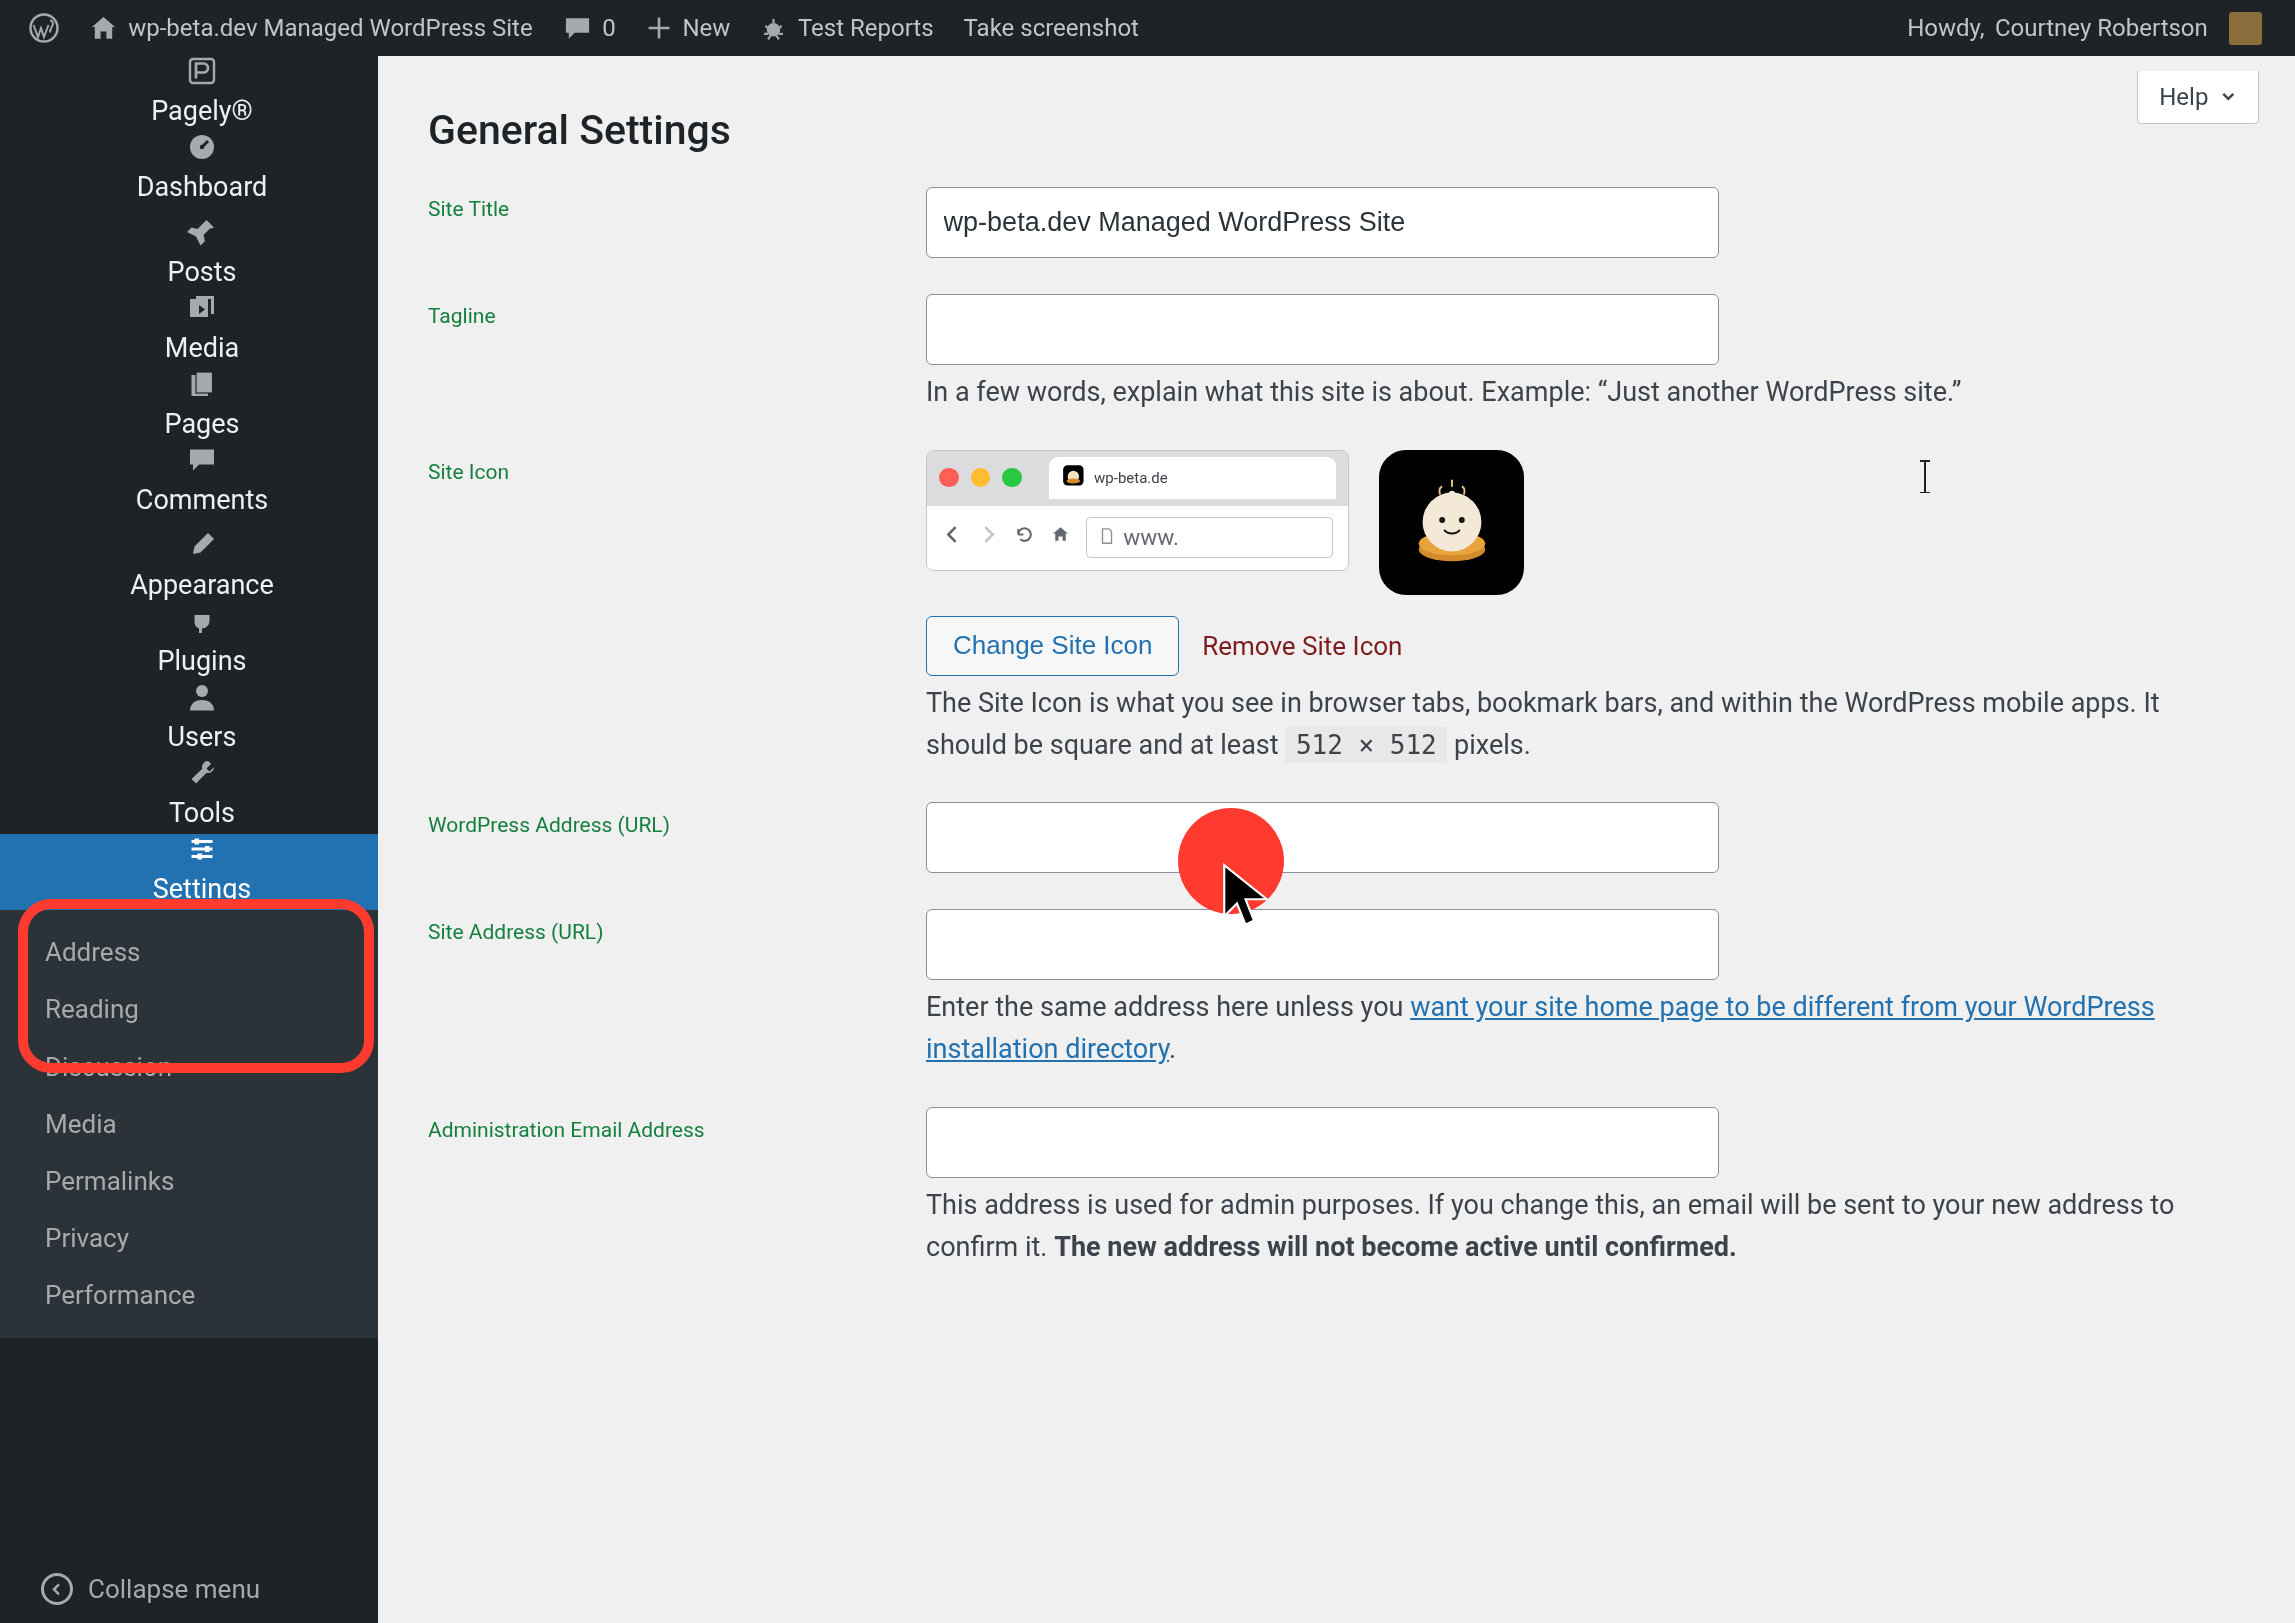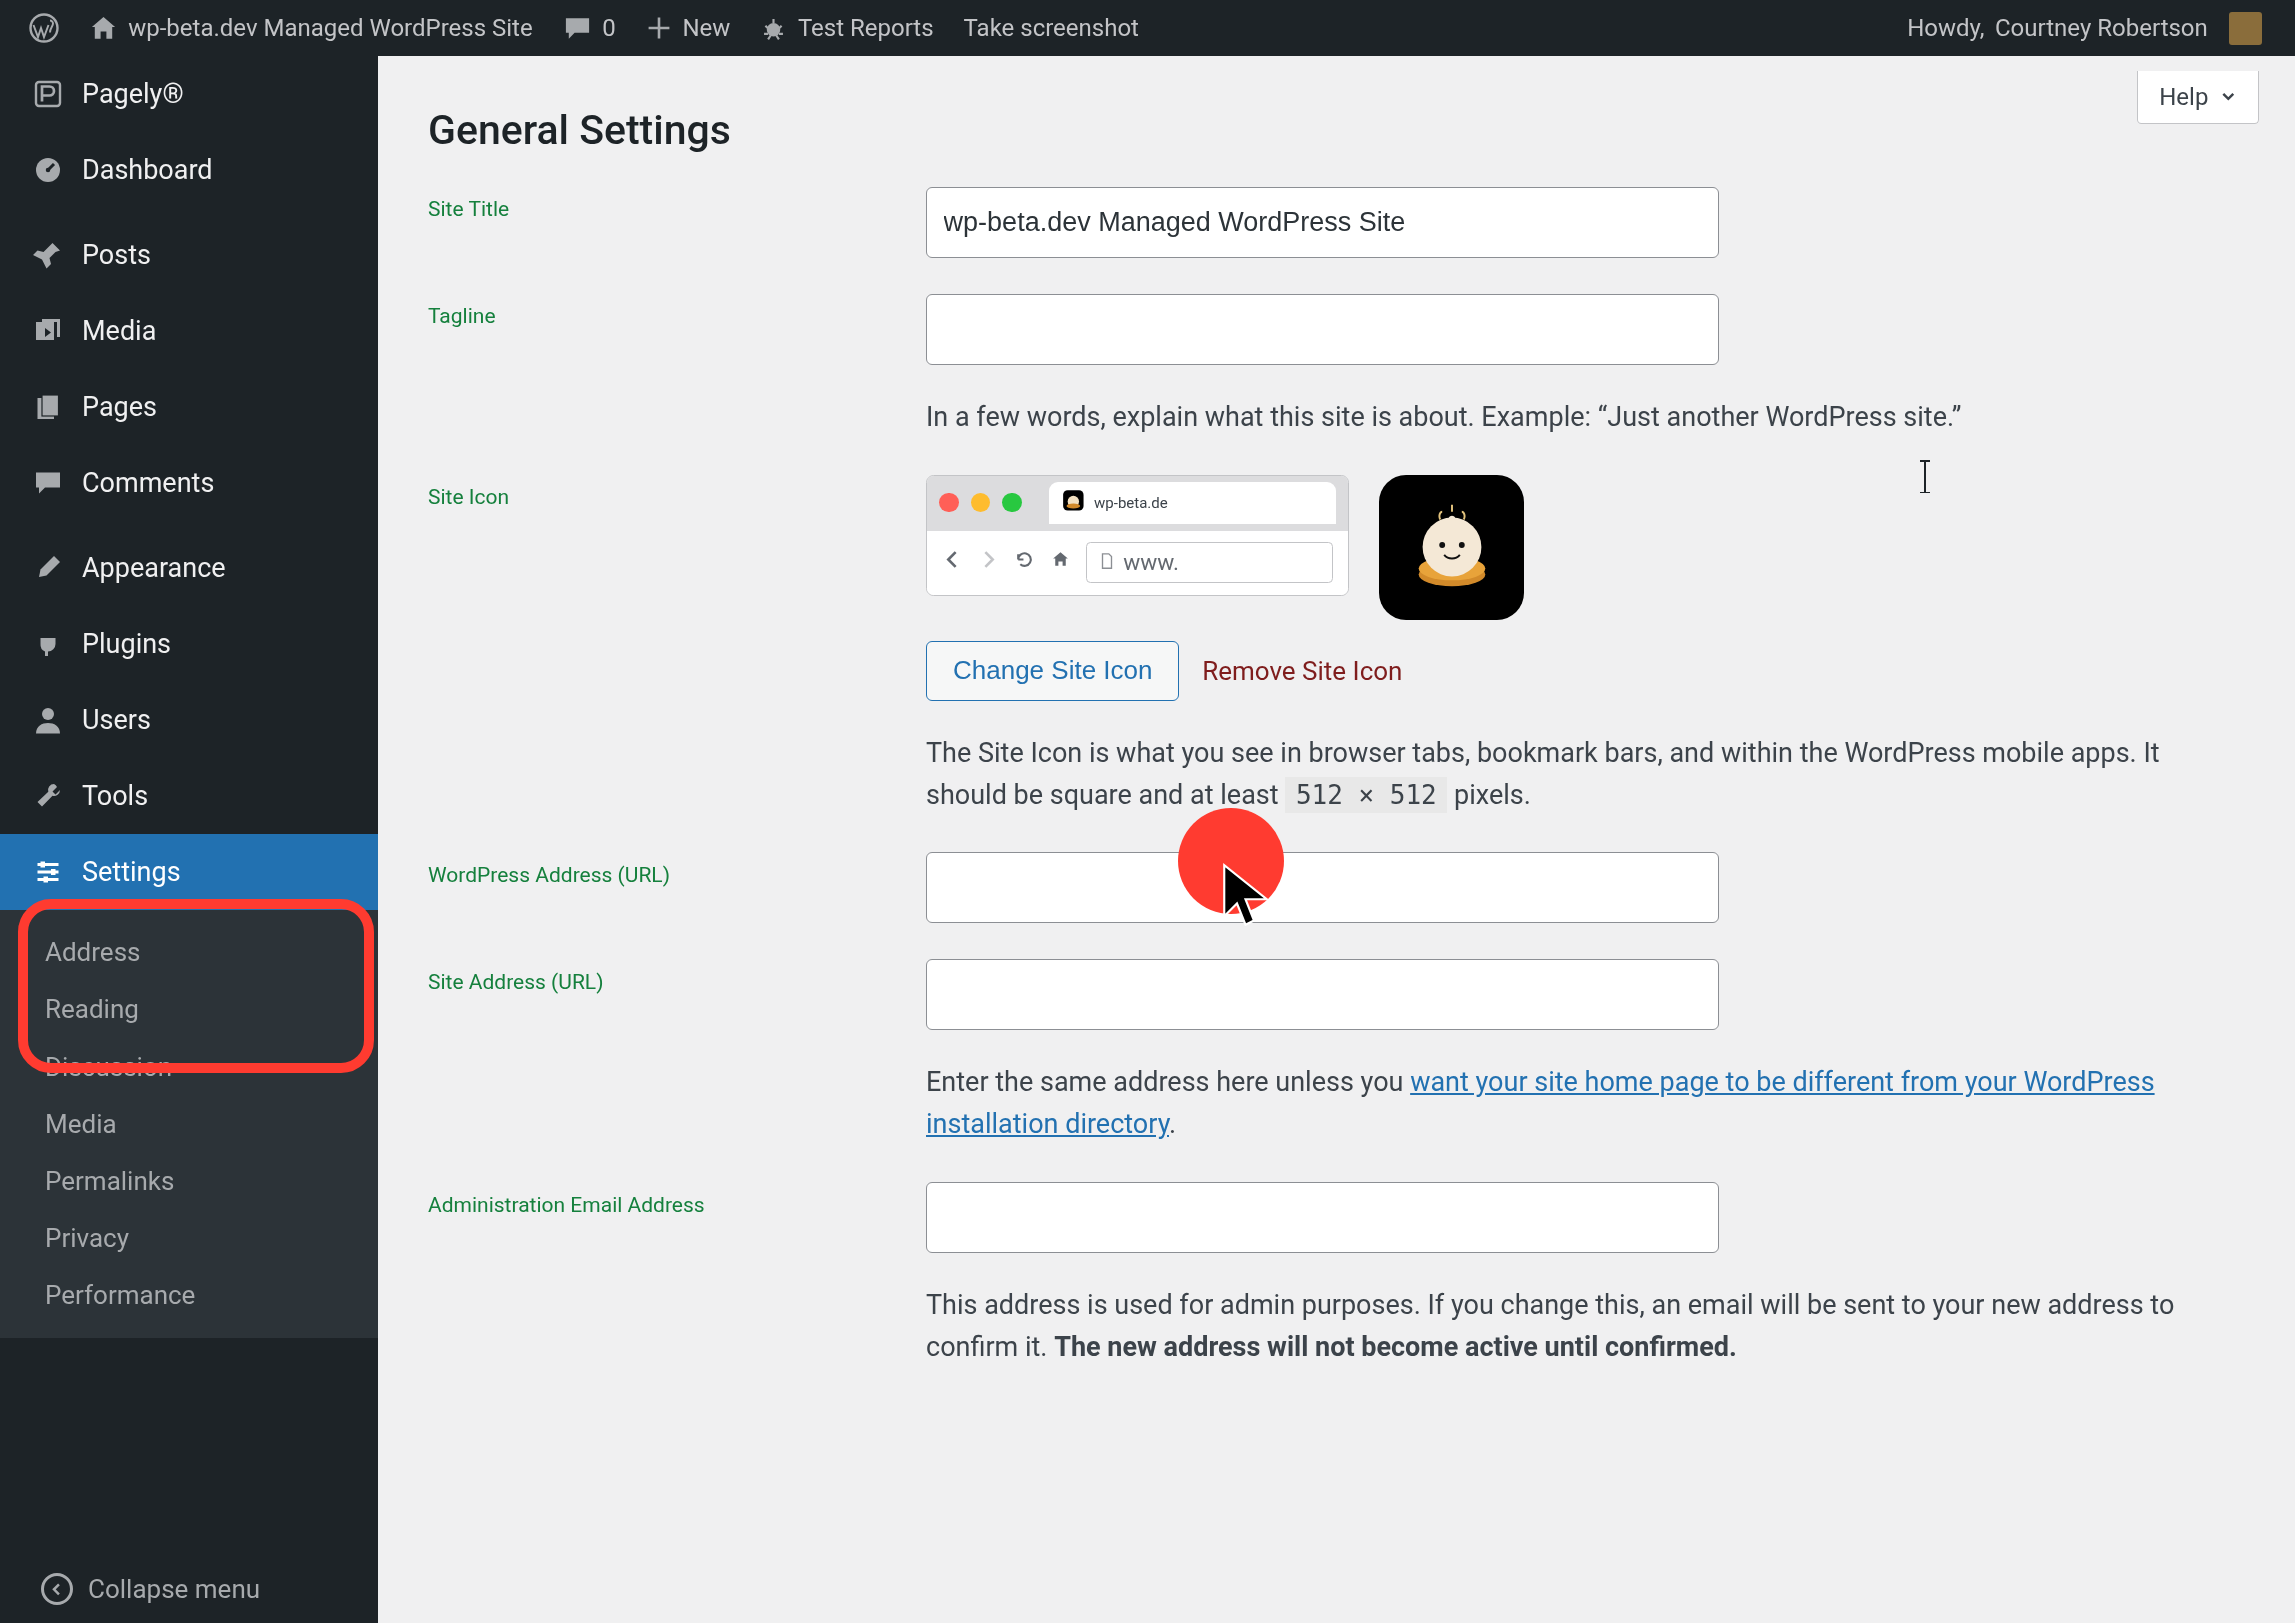--- a/index.html
+++ b/index.html
@@ -53,26 +53,27 @@
     top: 56px;
     left: 0;
     width: 378px;
     bottom: 0;
     background: #1d2327;
     color: #f0f0f1;
   }
   .menu-item {
     display: flex;
     align-items: center;
-    gap: 16px;
+    gap: 9px;
     padding: 0 4px 0 30px;
     height: 76px;
     color: #f0f0f1;
     font-size: 27px;
     cursor: pointer;
+    flex-direction: column;
   }
   .menu-item .mi-icon { width: 36px; display:flex; align-items:center; justify-content:center; }
   .menu-item .mi-icon svg { fill: #a7aaad; }
   .menu-item.current { background: #2271b1; color: #fff; }
   .menu-item.current .mi-icon svg { fill: #fff; }
   .submenu {
     background: #2c3338;
     padding: 13.6px 0;
   }
   .submenu .sub-item {
@@ -162,21 +163,21 @@
     font-size: 27px;
     padding: 0 16.6px;
     border: 1.5px solid #8c8f94;
     border-radius: 6px;
     background: #fff;
     color: #2c3338;
   }
   .description {
     font-size: 27px;
     color: #3c434a;
-    margin-top: 32px;
+    margin-top: 7px;
     line-height: 1.55;
   }
   .description a { color: #2271b1; text-decoration: underline; }
   .description code {
     background: #e8e8e8;
     padding: 3px 10.6px;
     font-family: ui-monospace, Menlo, monospace;
     font-size: 26px;
   }
 

